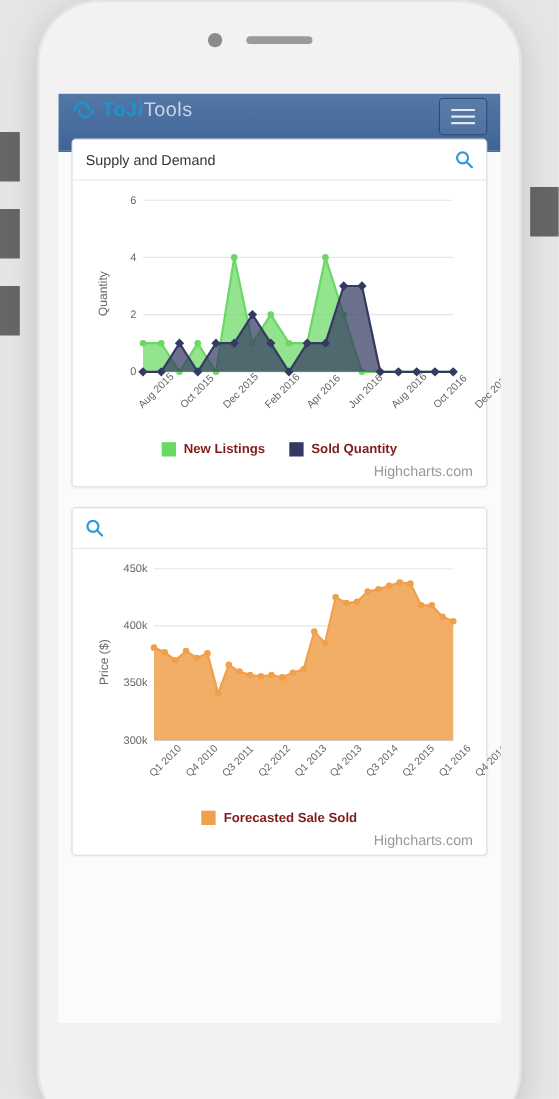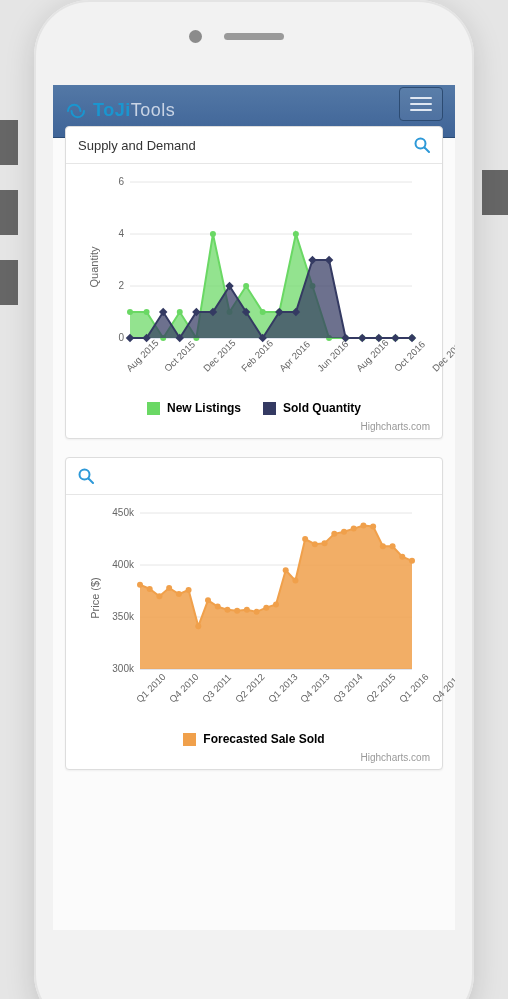--- a/index.html
+++ b/index.html
@@ -51,23 +51,23 @@
     background: #fbfbfb;
     overflow: hidden;
     position: relative;
   }
 
   
   .navbar {
     height: 53px;
     background: linear-gradient(#5378a6, #3f6497);
     display: flex;
-    align-items: flex-end;
+    align-items: flex-start;
     justify-content: space-between;
-    padding: 16px 12px;
+    padding: 4px 12px;
     border-bottom: 1px solid #2a4a73;
   }
   .brand {
     display: flex;
     align-items: center;
     gap: 6px;
     font-size: 18px;
     font-weight: 500;
     letter-spacing: .5px;
   }
@@ -135,25 +135,25 @@
     color: #666;
     white-space: nowrap;
     transform-origin: left top;
     width: 0;
     position: relative;
     top: 18px;
   }
   .legend {
     display: flex; justify-content: center; gap: 22px;
     margin-top: 42px;
-    font-size: 12px; font-weight: 700; color: #000000;
+    font-size: 12px; font-weight: 700; color: #7f1d1d;
   }
   .legend-item { display: flex; align-items: center; gap: 7px; }
   .swatch { width: 13px; height: 13px; }
-  .credit { text-align: right; font-size: 10px; color: #999; margin-top: 6px; }
+  .credit { text-align: right; font-size: 13px; color: #999; margin-top: 6px; }
 </style>
 </head>
 <body>
 
 <div class="bg-stub stub-l1"></div>
 <div class="bg-stub stub-l2"></div>
 <div class="bg-stub stub-l3"></div>
 <div class="bg-stub stub-r1"></div>
 
 <div class="phone">

